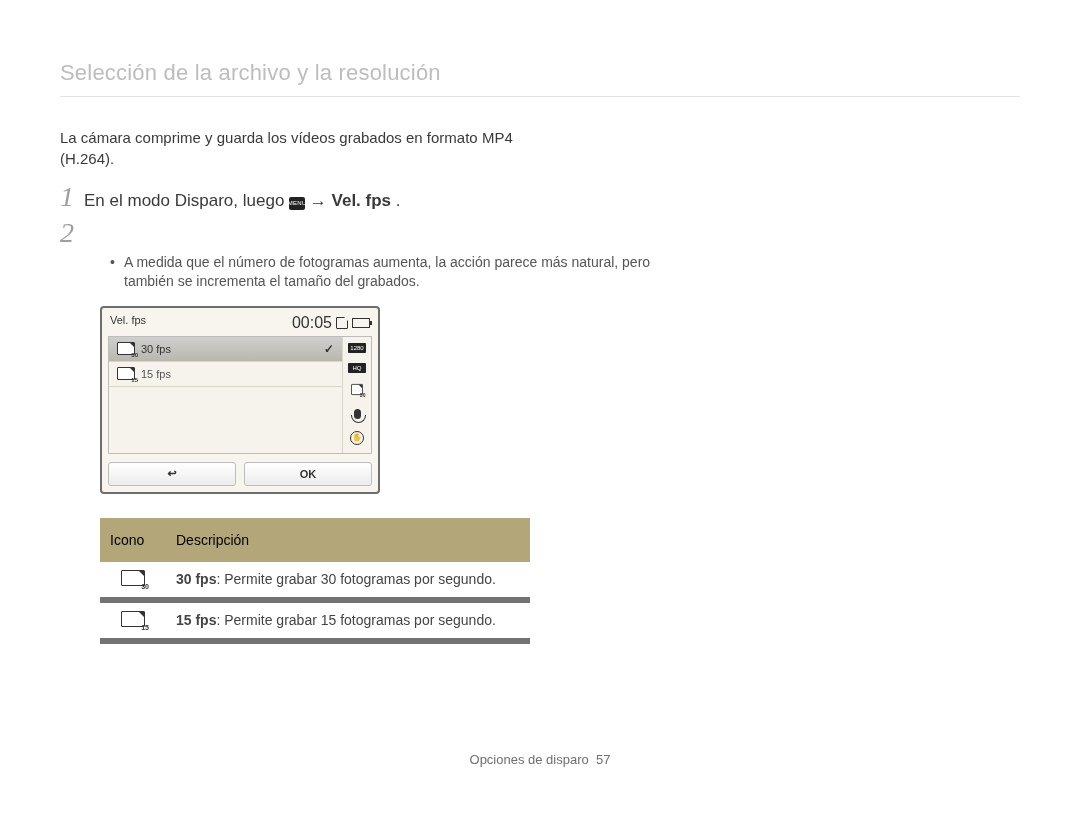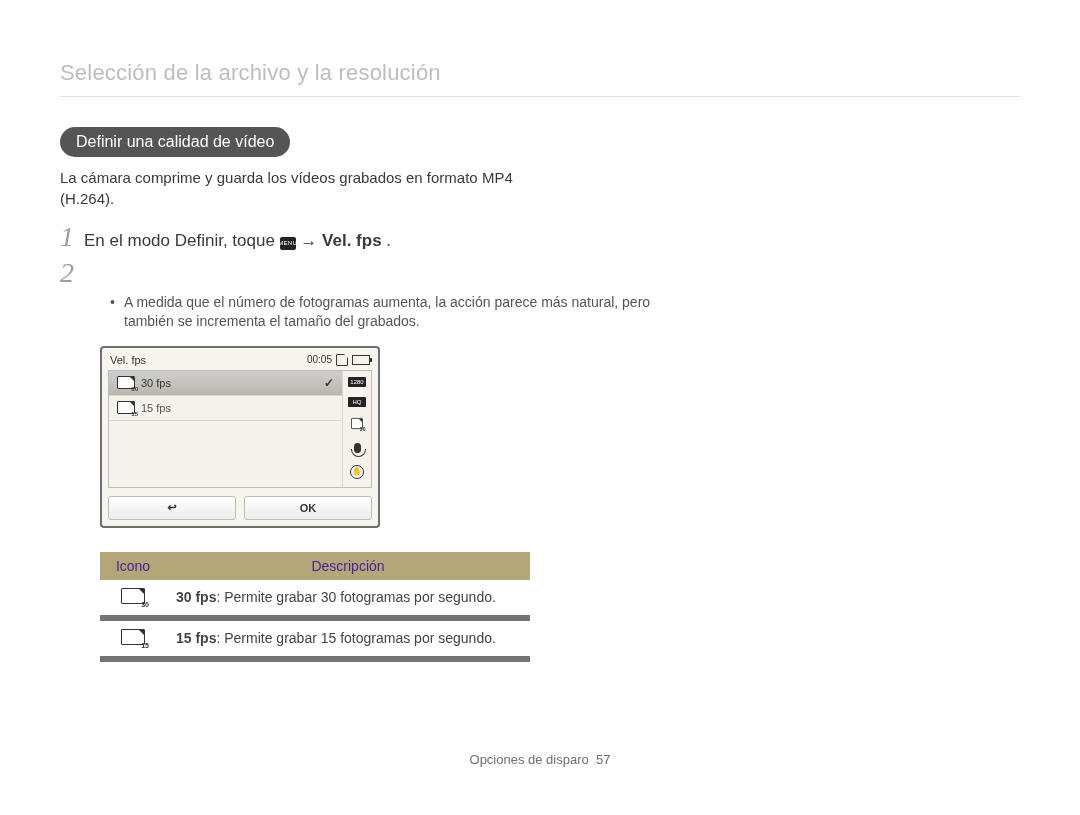--- a/index.html
+++ b/index.html
@@ -115,21 +115,21 @@
     justify-content: space-between;
     align-items: flex-start;
     font-size: 11px;
     color: #333;
     padding: 0 2px 4px 2px;
   }
   .cam-head-right {
     display: flex;
     align-items: center;
     gap: 4px;
-    font-size: 10px;
+    font-size: 16px;
   }
   .battery {
     width: 16px; height: 8px; border: 1px solid #333; position: relative;
   }
   .battery::after {
     content: ""; position: absolute; right: -3px; top: 2px; width: 2px; height: 4px; background: #333;
   }
   .battery .fill { background:#333; width:70%; height:100%; }
   .mem-icon {
     width: 10px; height: 10px; border: 1px solid #333; border-radius: 1px;
@@ -228,24 +228,24 @@
   
   .tbl {
     margin-left: 40px;
     margin-top: 24px;
     width: 430px;
     border-collapse: collapse;
     font-size: 14px;
   }
   .tbl th {
     background: #b3a779;
-    color: #4c1d95;
+    color: #000000;
     font-weight: 400;
-    text-align: center;
-    padding: 6px 10px;
+    text-align: left;
+    padding: 14px 10px;
   }
   .tbl td {
     padding: 8px 10px;
     border-bottom: 6px solid #737373;
     color: #444;
   }
   .tbl td:first-child { width: 46px; text-align:center; }
   .row-bold { font-weight: 700; }
   .fps-ico-tbl {
     width: 22px; height: 14px; border: 1.5px solid #333; background: #fff;
@@ -268,29 +268,28 @@
     color: #6f6f6f;
   }
   .footer .pnum { font-weight: 400; }
 </style>
 </head>
 <body>
 
 <div class="page">
   <div class="top-title">Selección de la archivo y la resolución</div>
 
-  <div class="pill">Definir una calidad de vídeo</div>
 
   <div class="intro">La cámara comprime y guarda los vídeos grabados en formato MP4 (H.264).</div>
 
   
   <div class="step-row">
     <div class="step-num">1</div>
     <div class="step-text">
-      <span>En el modo Definir, toque </span>
+      <span>En el modo Disparo, luego </span>
       <span class="menu-square">MENU</span>
       <span> → </span>
       <span class="bold">Vel. fps</span>
       <span>.</span>
     </div>
   </div>
 
   
   <div class="step-row">
     <div class="step-num">2</div>

